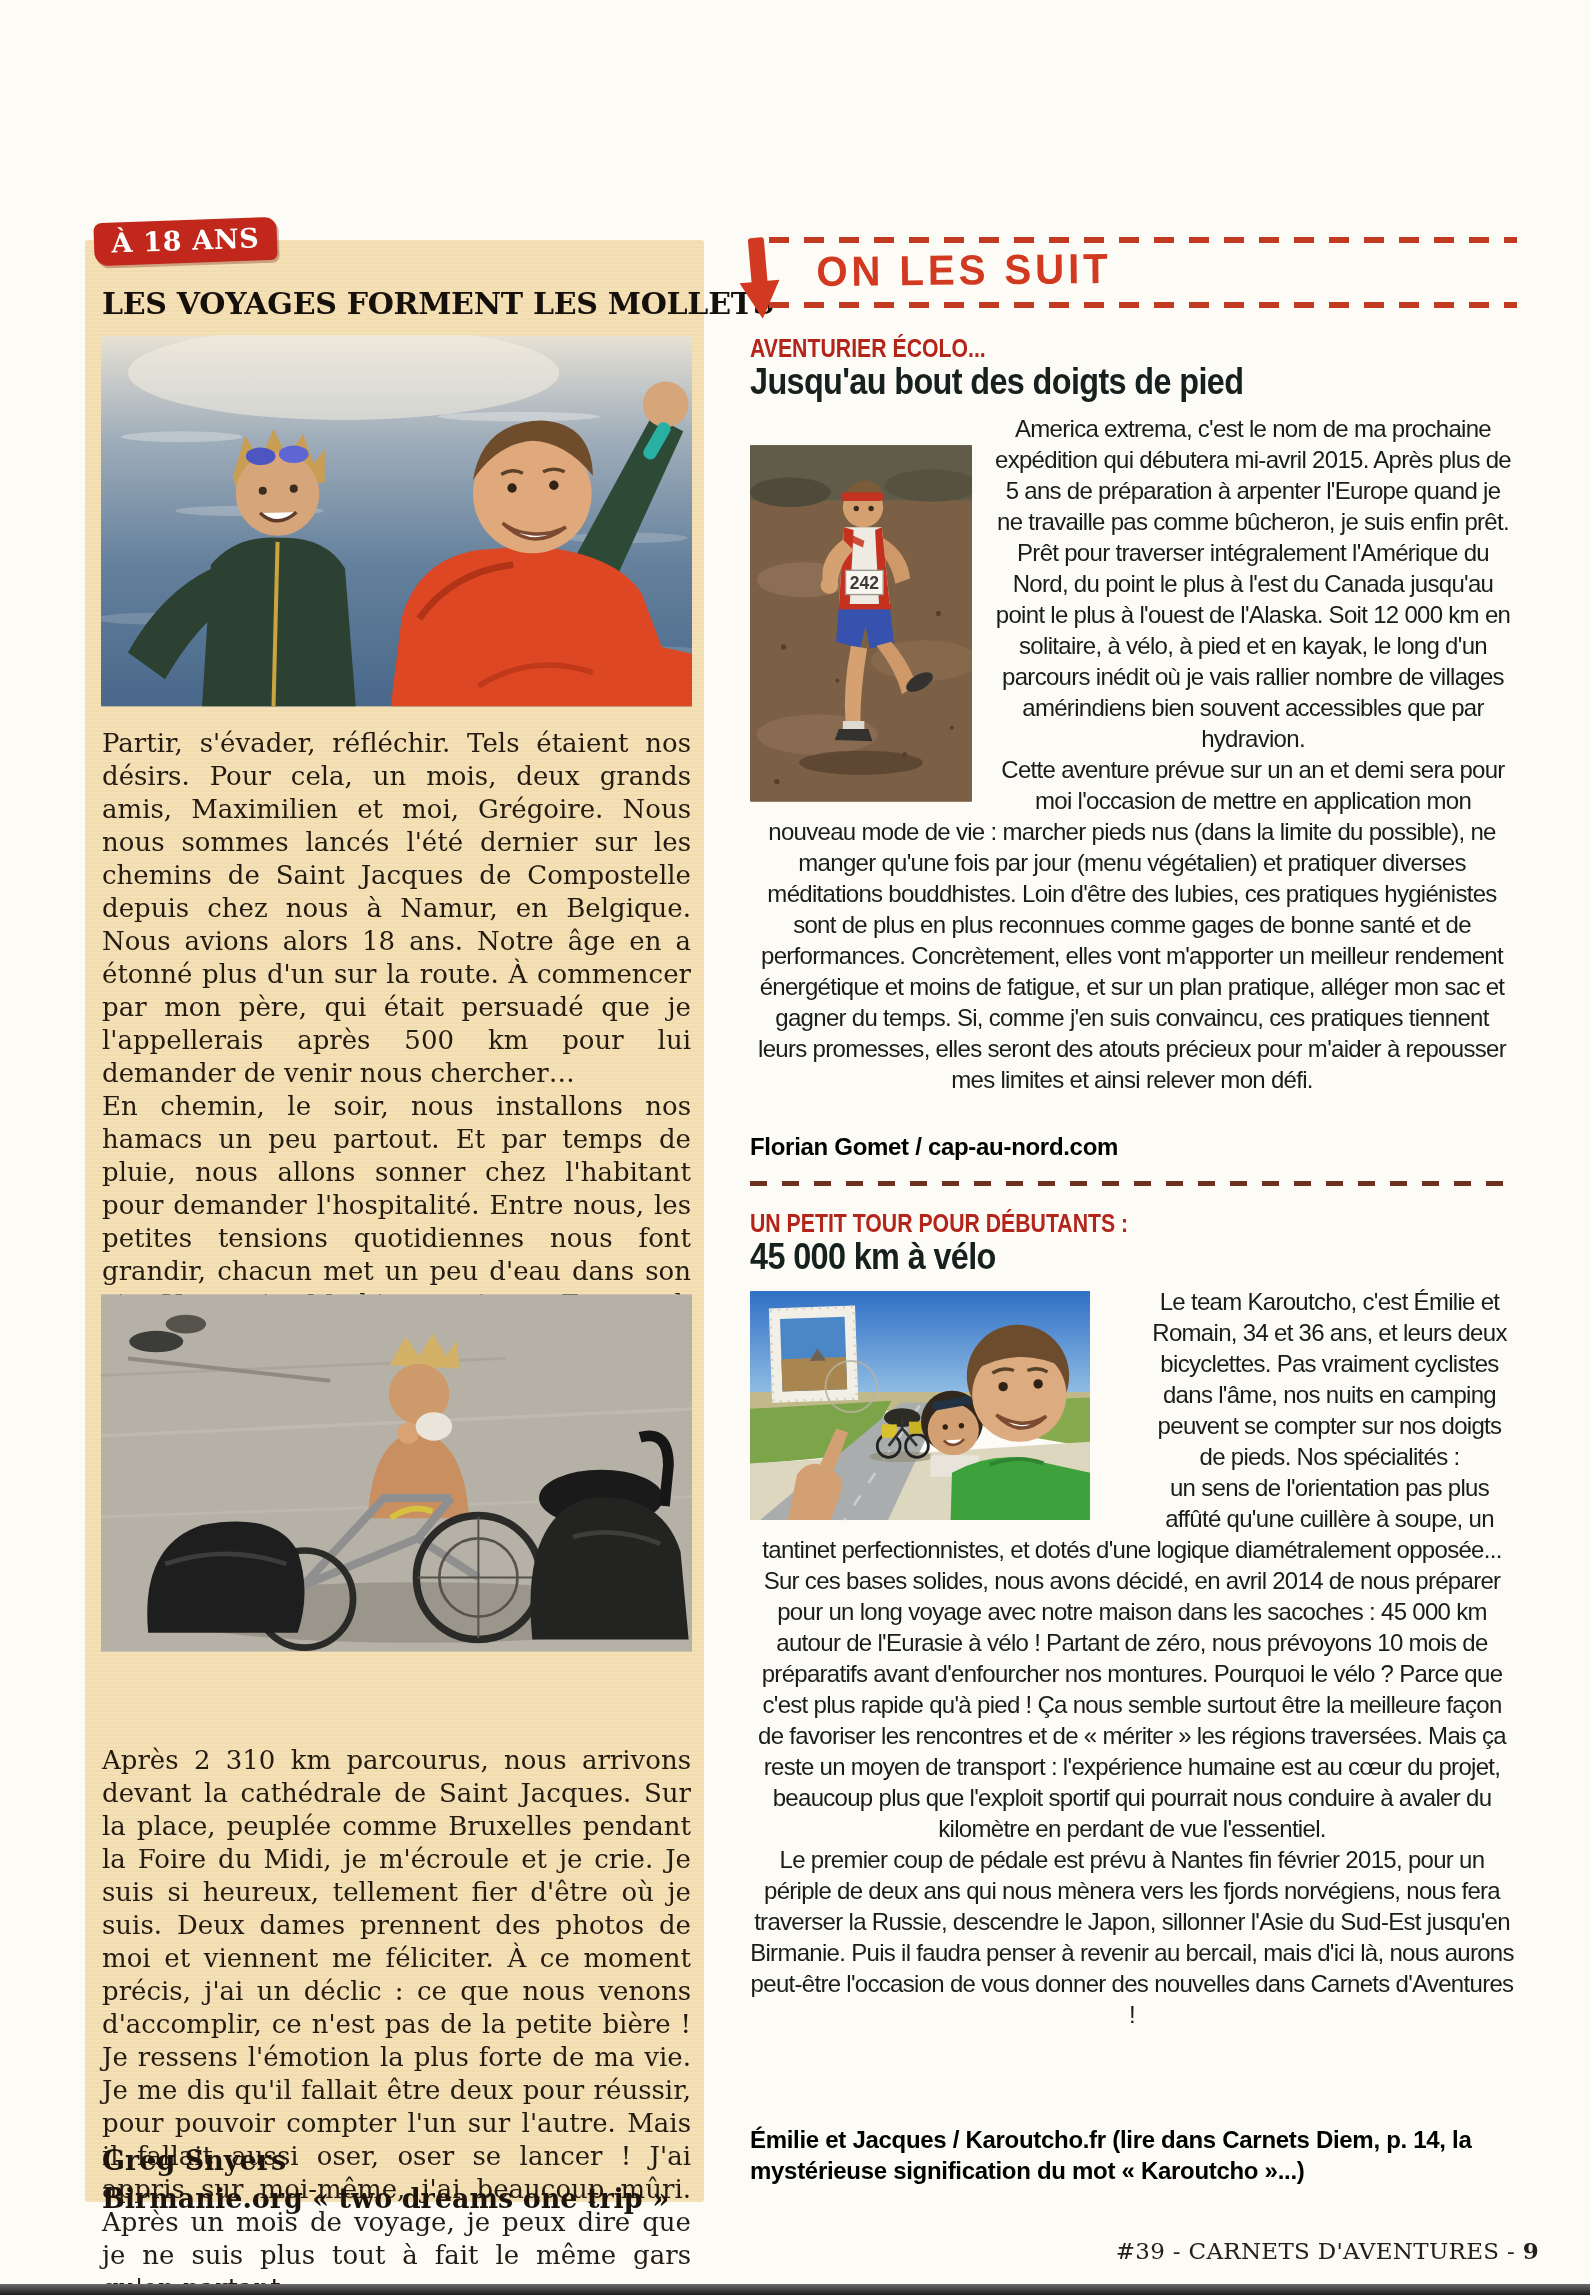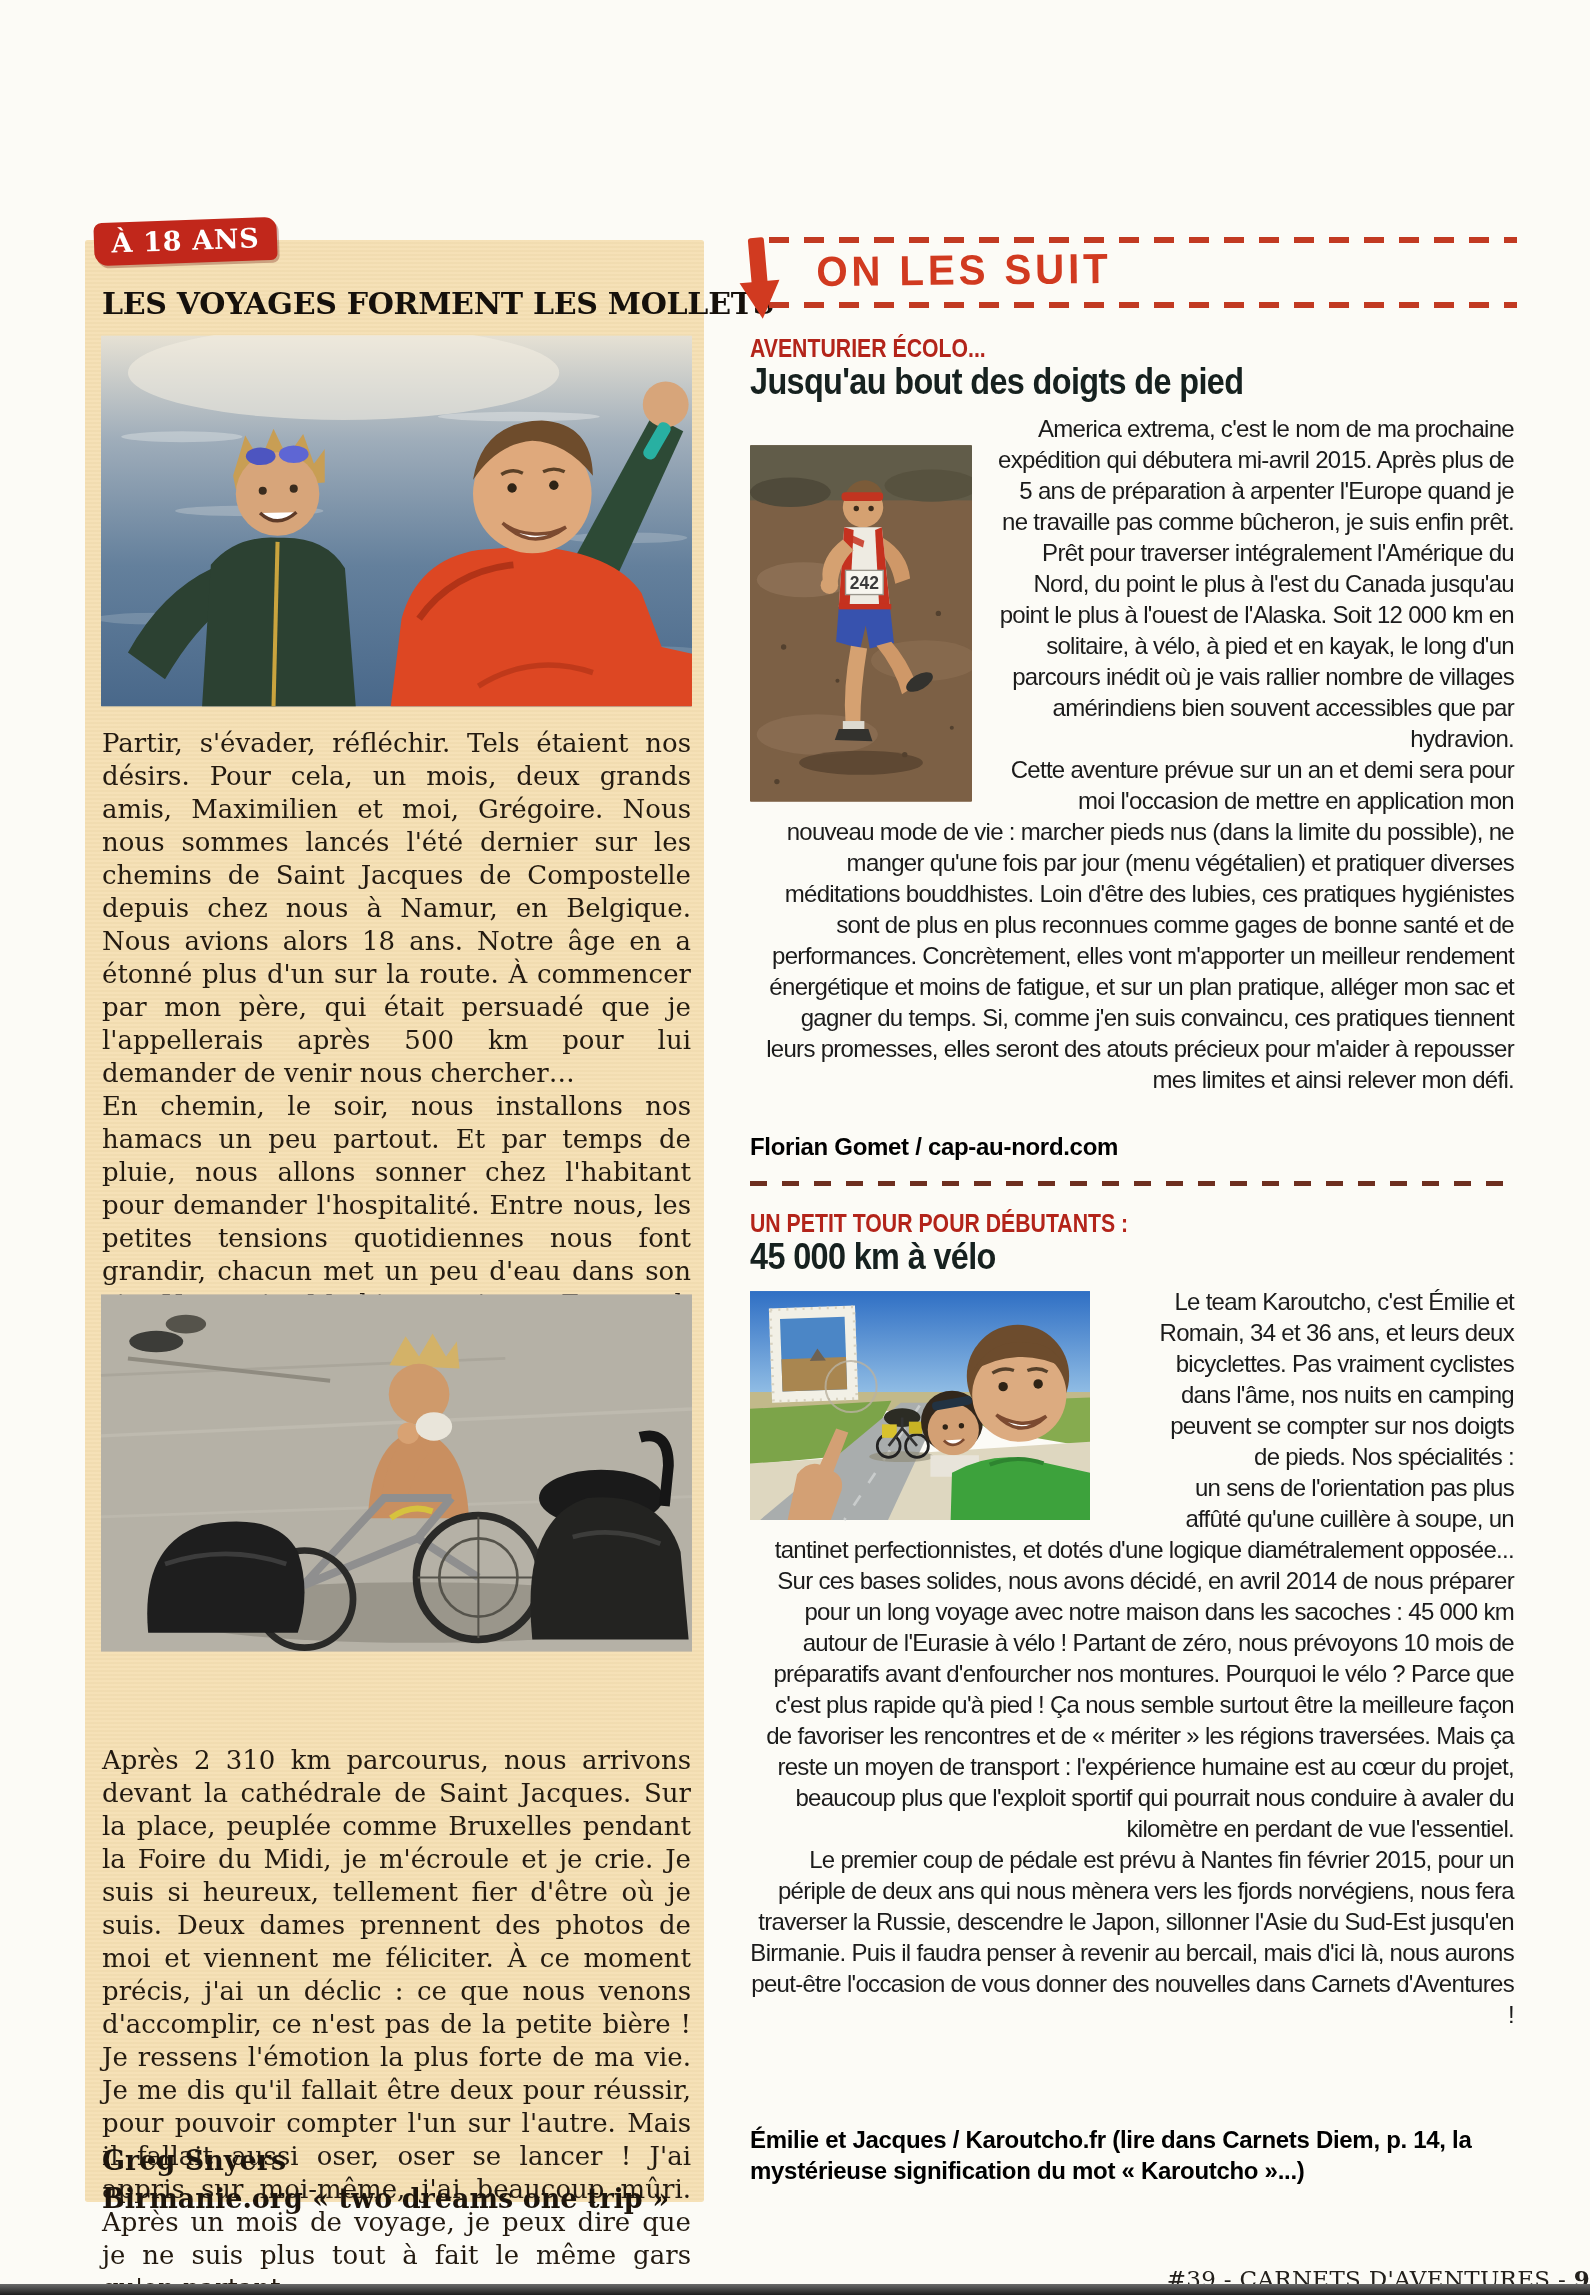--- a/index.html
+++ b/index.html
@@ -59,21 +59,21 @@
   .kicker{
     font-weight:bold;font-size:25px;color:#b3241a;letter-spacing:0;
     transform:scaleX(.85);transform-origin:left top;white-space:nowrap;
   }
   .rc-title{
     font-weight:bold;font-size:36px;color:#16211f;letter-spacing:-0.7px;
     transform:scaleX(.90);transform-origin:left top;white-space:nowrap;
   }
   .rc-body{
     font-size:24px;line-height:31px;color:#1b1b1b;letter-spacing:-0.7px;
-    white-space:pre-line;text-align:right;margin:0;
+    white-space:pre-line;text-align:center;margin:0;
   }
   .credit{
     font-weight:bold;font-size:24px;color:#000000;letter-spacing:-0.3px;
     line-height:31px;
   }
   .float-photo{float:left;}
   .fp1{margin:4px 20px 9.4px 0;}
   .fp2{margin:4px 55px 10.8px 0;}
 
   .footer-line{
@@ -315,18 +315,18 @@
       </g>
     </svg>
   </div>
   <p class="rc-body">Le team Karoutcho, c'est Émilie et Romain, 34 et 36 ans, et leurs deux bicyclettes. Pas vraiment cyclistes dans l'âme, nos nuits en camping peuvent se compter sur nos doigts de pieds. Nos spécialités :
 un sens de l'orientation pas plus affûté qu'une cuillère à soupe, un tantinet perfectionnistes, et dotés d'une logique diamétralement opposée... Sur ces bases solides, nous avons décidé, en avril 2014 de nous préparer pour un long voyage avec notre maison dans les sacoches : 45 000 km autour de l'Eurasie à vélo ! Partant de zéro, nous prévoyons 10 mois de préparatifs avant d'enfourcher nos montures. Pourquoi le vélo ? Parce que c'est plus rapide qu'à pied ! Ça nous semble surtout être la meilleure façon de favoriser les rencontres et de « mériter » les régions traversées. Mais ça reste un moyen de transport : l'expérience humaine est au cœur du projet, beaucoup plus que l'exploit sportif qui pourrait nous conduire à avaler du kilomètre en perdant de vue l'essentiel.
 Le premier coup de pédale est prévu à Nantes fin février 2015, pour un périple de deux ans qui nous mènera vers les fjords norvégiens, nous fera traverser la Russie, descendre le Japon, sillonner l'Asie du Sud-Est jusqu'en Birmanie. Puis il faudra penser à revenir au bercail, mais d'ici là, nous aurons peut-être l'occasion de vous donner des nouvelles dans Carnets d'Aventures !</p>
 </div>
 
 <div class="abs credit" style="left:750px;top:2124px;width:764px;">Émilie et Jacques / Karoutcho.fr (lire dans Carnets Diem, p. 14, la mystérieuse signification du mot « Karoutcho »...)</div>
 
-<div class="abs footer-line" style="left:1044px;top:2237px;width:546px;margin-top:28px;">
+<div class="abs footer-line" style="left:993px;top:2237px;width:546px;">
   <span>#39 - CARNETS D'AVENTURES - </span><b>9</b>
 </div>
 
 <div class="abs bottom-bar"></div>
 
 
 </body></html>

